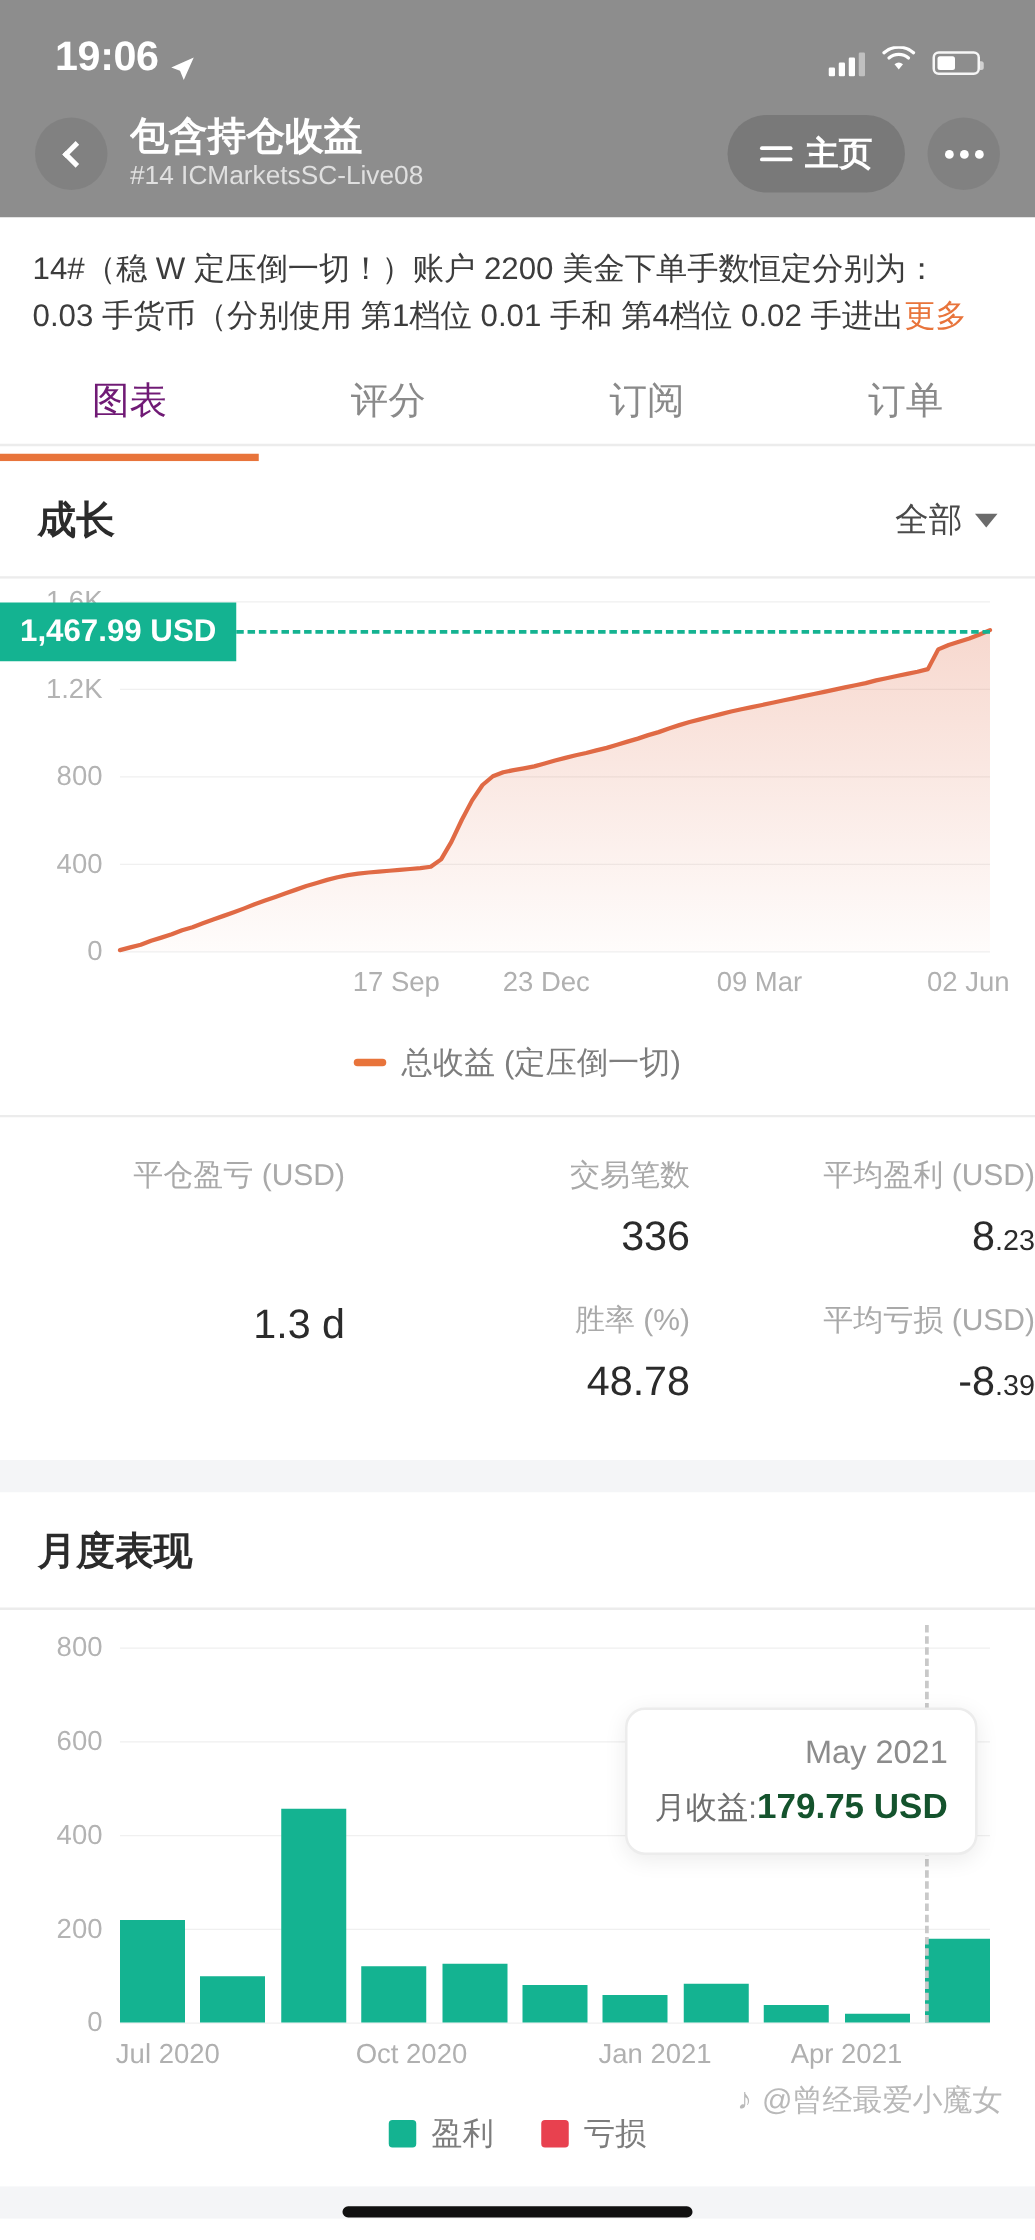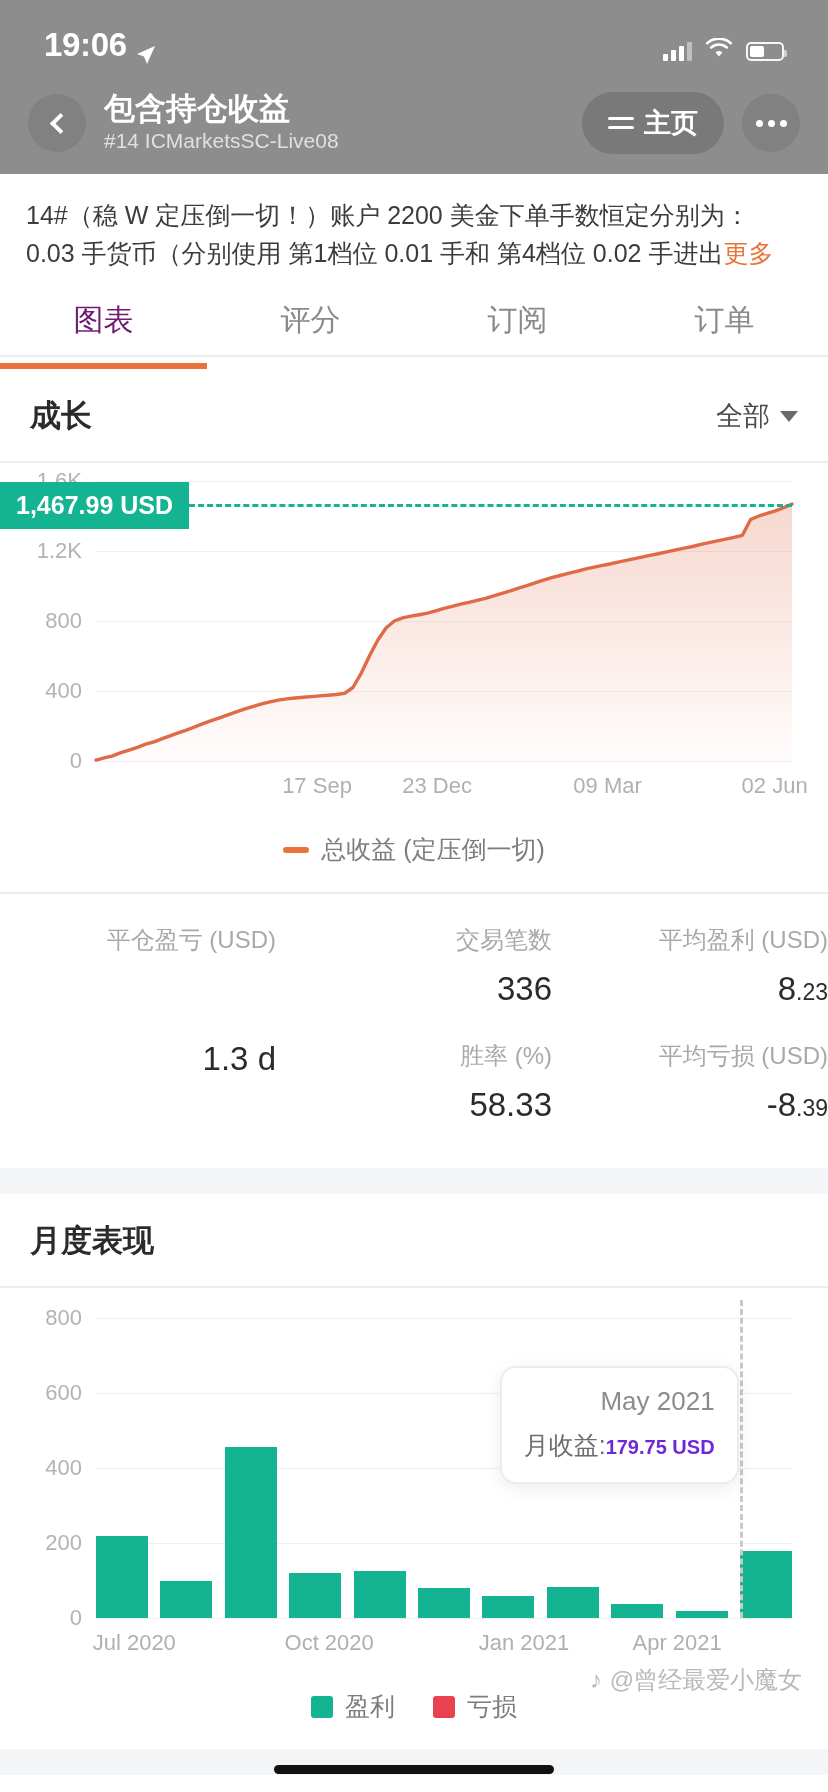--- a/index.html
+++ b/index.html
@@ -118,21 +118,21 @@
          display:flex; align-items:flex-end; justify-content:space-between; }
   .bar{ width:52px; background:#14b391; }
   .vdash{ position:absolute; top:-18px; bottom:0; width:0; border-left:3px dashed #c9c9c9;}
   .tooltip{
     position:absolute; background:#fff; border:2px solid #ececec;
     border-radius:16px; box-shadow:0 4px 18px rgba(0,0,0,.08);
     padding:18px 22px 20px 22px; white-space:nowrap;
   }
   .tt-title{ font-size:26px;color:#8c8c8c;margin-bottom:12px;}
   .tt-line{ font-size:25px;color:#6e6e6e;}
-  .tt-line b{ color:#6d28d9; font-size:20px;}
+  .tt-line b{ color:#14532d; font-size:28px;}
   .bar-xlabels{ position:relative; margin:12px 36px 0 96px; height:34px;}
 
   
   .footer-sec{ background:#fff; padding:28px 30px 0 30px;
     display:flex;align-items:center;justify-content:space-between;}
   .watermark{ position:absolute; right:26px; bottom:96px;
     font-size:24px; color:#b9b9b9; display:flex;align-items:center;gap:8px;}
   .home-indicator{ position:absolute; left:50%; transform:translateX(-50%);
     bottom:18px; width:280px;height:9px;border-radius:5px;background:#111;}
 </style>
@@ -269,21 +269,21 @@
       <div class="stat-label">平均盈利 (USD)</div>
       <div class="stat-value"><span>8</span><span class="dec">.23</span></div>
     </div>
   </div>
   <div class="stat-row">
     <div class="stat">
       <div class="stat-value"><span>1.3 d</span><span class="dec"></span></div>
     </div>
     <div class="stat">
       <div class="stat-label">胜率 (%)</div>
-      <div class="stat-value"><span>58.33</span><span class="dec"></span></div>
+      <div class="stat-value"><span>48.78</span><span class="dec"></span></div>
     </div>
     <div class="stat">
       <div class="stat-label">平均亏损 (USD)</div>
       <div class="stat-value"><span>-8</span><span class="dec">.39</span></div>
     </div>
   </div>
 </div>
 
 <div class="gap"></div>
 

